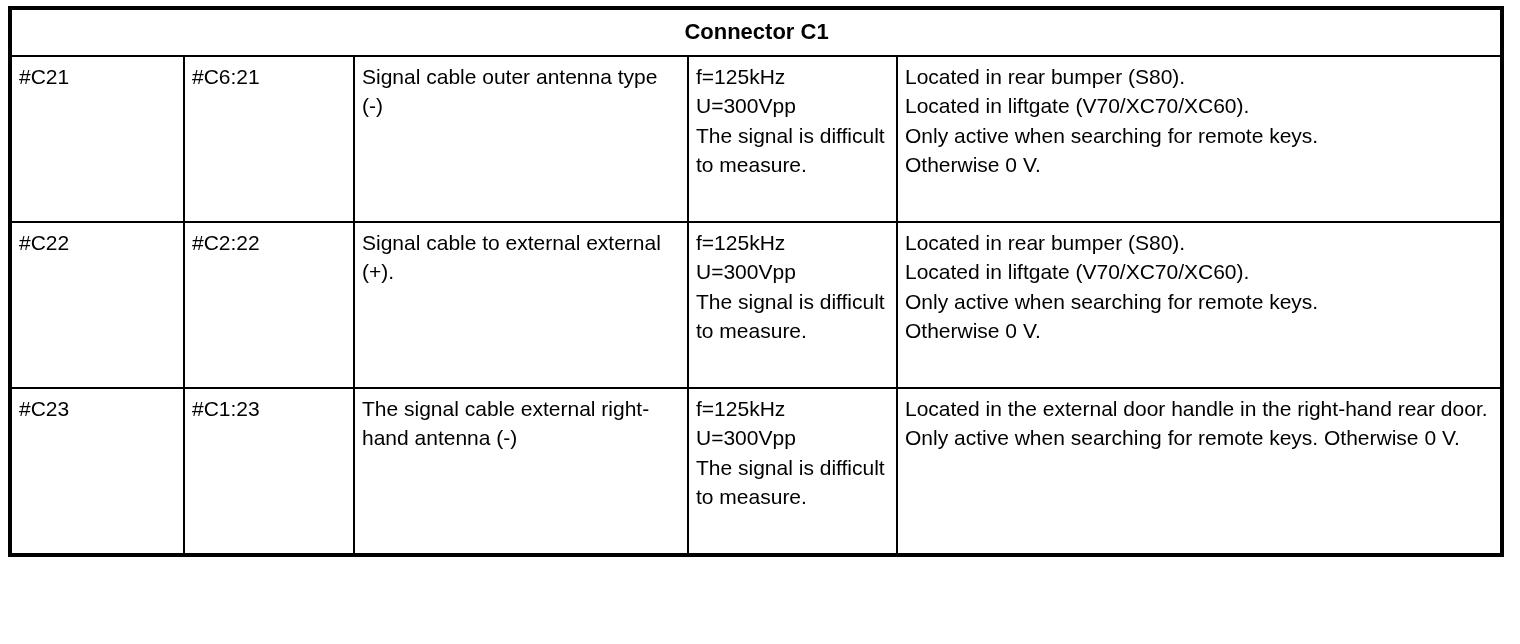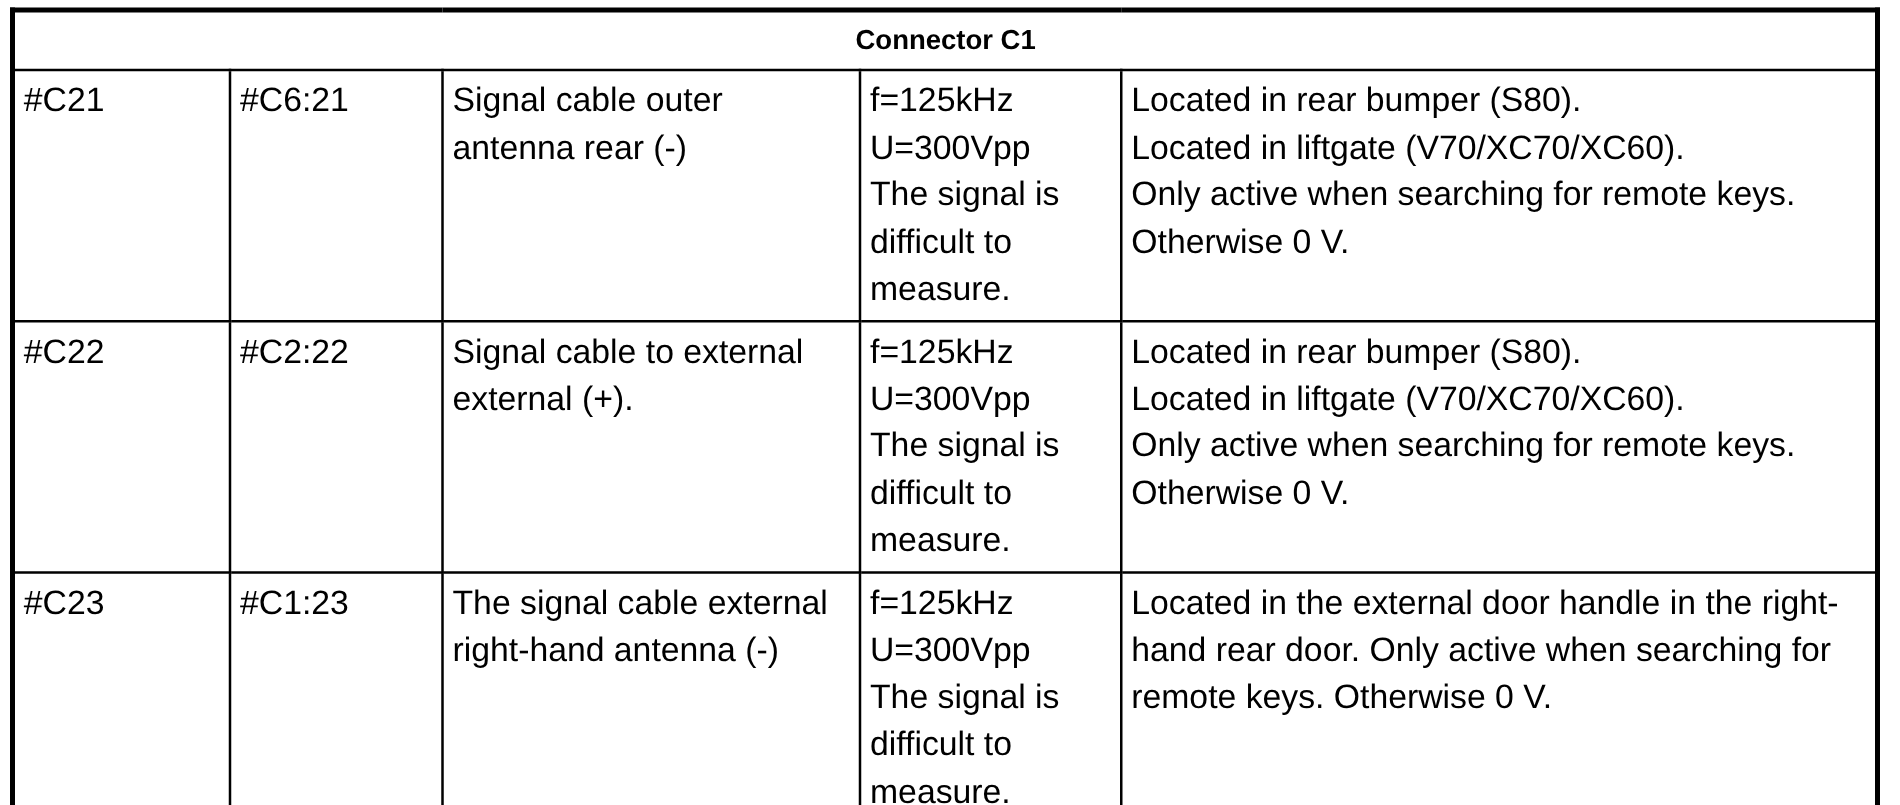--- a/index.html
+++ b/index.html
@@ -29,21 +29,21 @@
     table-layout: fixed;
     border: 4px solid #000000;
     background: #ffffff;
   }
 
   table.spec-table td,
   table.spec-table th {
     border: 2px solid #000000;
     vertical-align: top;
     padding: 5px 6px 5px 7px;
-    font-size: 27px;
+    font-size: 21px;
     line-height: 1.40;
     font-weight: normal;
     text-align: left;
   }
 
   
   .title-cell {
     text-align: center !important;
     font-weight: bold !important;
     font-size: 22px !important;
@@ -94,21 +94,21 @@
 
     <tbody>
       <tr>
         <td class="title-cell" colspan="5">Connector C1</td>
       </tr>
 
 
       <tr class="data-row">
         <td class="body-first">#C21</td>
         <td>#C6:21</td>
-        <td>Signal cable outer antenna rear (-)</td>
+        <td>Signal cable outer antenna type (-)</td>
         <td class="multiline">f=125kHz
 U=300Vpp
 The signal is difficult to measure.</td>
         <td class="multiline body-last">Located in rear bumper (S80).
 Located in liftgate (V70/XC70/XC60).
 Only active when searching for remote keys.
 Otherwise 0 V.</td>
       </tr>
 
       <tr class="data-row">

